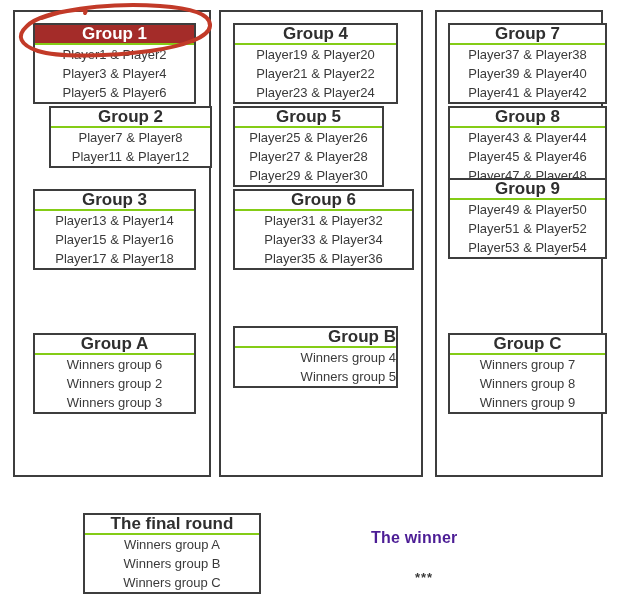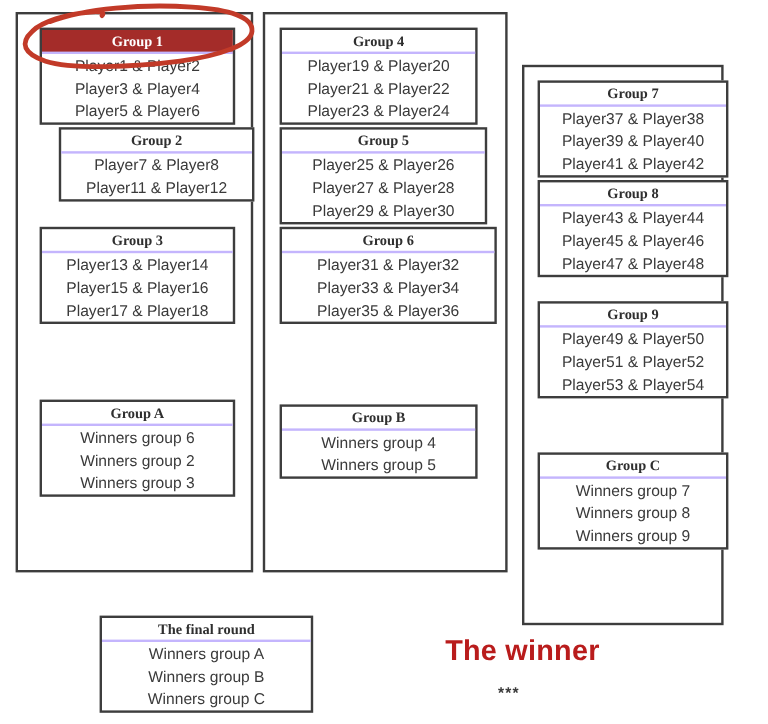--- a/index.html
+++ b/index.html
@@ -9,29 +9,29 @@
   }
   .tall-col{
     position:absolute;top:10px;height:467px;border:2px solid #3d3d3d;background:#ffffff;
     box-sizing:border-box;
   }
   .gbox{
     position:absolute;border:2px solid #3d3d3d;background:#ffffff;box-sizing:border-box;
     text-align:center;
   }
   .ghead{
-    height:18px;line-height:18px;font-size:12px;font-weight:bold;color:#2f2f2f;
-    border-bottom:2px solid #c4b5fd;white-space:nowrap;overflow:hidden;font-family:Liberation Serif, serif;
+    height:18px;line-height:18px;font-size:17px;font-weight:bold;color:#2f2f2f;
+    border-bottom:2px solid #84cc16;white-space:nowrap;overflow:hidden;
   }
   .ghead.highlight{background:#a42c29;color:#ffffff;}
   .grow{
     height:19px;line-height:19px;font-size:13px;color:#3a3a3a;white-space:nowrap;overflow:hidden;
   }
   #winner-label{
-    position:absolute;left:371px;top:529px;font-size:24px;font-weight:bold;color:#b91c1c;
+    position:absolute;left:371px;top:529px;font-size:16px;font-weight:bold;color:#4c1d95;
     letter-spacing:0.2px;
   }
   #winner-stars{
     position:absolute;left:396px;top:570px;width:56px;text-align:center;
     font-size:13px;font-weight:bold;color:#3a3a3a;letter-spacing:1px;
   }
   #annotation-svg{position:absolute;left:14px;top:0;z-index:5;overflow:visible;pointer-events:none;}
 </style>
 </head>
 <body>
@@ -64,53 +64,53 @@
     </div>
   </div>
 
   <div class="tall-col" style="left:219px;width:204px;">
     <div class="gbox" style="left:12px;top:11px;width:165px;">
       <div class="ghead">Group 4</div>
       <div class="grow">Player19 &amp; Player20</div>
       <div class="grow">Player21 &amp; Player22</div>
       <div class="grow">Player23 &amp; Player24</div>
     </div>
-    <div class="gbox" style="left:12px;top:94px;width:173px;">
+    <div class="gbox" style="left:12px;top:94px;width:151px;">
       <div class="ghead">Group 5</div>
       <div class="grow">Player25 &amp; Player26</div>
       <div class="grow">Player27 &amp; Player28</div>
       <div class="grow">Player29 &amp; Player30</div>
     </div>
     <div class="gbox" style="left:12px;top:177px;width:181px;">
       <div class="ghead">Group 6</div>
       <div class="grow">Player31 &amp; Player32</div>
       <div class="grow">Player33 &amp; Player34</div>
       <div class="grow">Player35 &amp; Player36</div>
     </div>
-    <div class="gbox" style="left:12px;top:325px;width:165px;">
+    <div class="gbox" style="left:12px;top:314px;width:165px;text-align:right;">
       <div class="ghead">Group B</div>
       <div class="grow">Winners group 4</div>
       <div class="grow">Winners group 5</div>
     </div>
   </div>
 
-  <div class="tall-col" style="left:435px;width:168px;margin-top:44px;">
+  <div class="tall-col" style="left:435px;width:168px;">
     <div class="gbox" style="left:11px;top:11px;width:159px;">
       <div class="ghead">Group 7</div>
       <div class="grow">Player37 &amp; Player38</div>
       <div class="grow">Player39 &amp; Player40</div>
       <div class="grow">Player41 &amp; Player42</div>
     </div>
     <div class="gbox" style="left:11px;top:94px;width:159px;">
       <div class="ghead">Group 8</div>
       <div class="grow">Player43 &amp; Player44</div>
       <div class="grow">Player45 &amp; Player46</div>
       <div class="grow">Player47 &amp; Player48</div>
     </div>
-    <div class="gbox" style="left:11px;top:195px;width:159px;">
+    <div class="gbox" style="left:11px;top:166px;width:159px;">
       <div class="ghead">Group 9</div>
       <div class="grow">Player49 &amp; Player50</div>
       <div class="grow">Player51 &amp; Player52</div>
       <div class="grow">Player53 &amp; Player54</div>
     </div>
     <div class="gbox" style="left:11px;top:321px;width:159px;">
       <div class="ghead">Group C</div>
       <div class="grow">Winners group 7</div>
       <div class="grow">Winners group 8</div>
       <div class="grow">Winners group 9</div>

